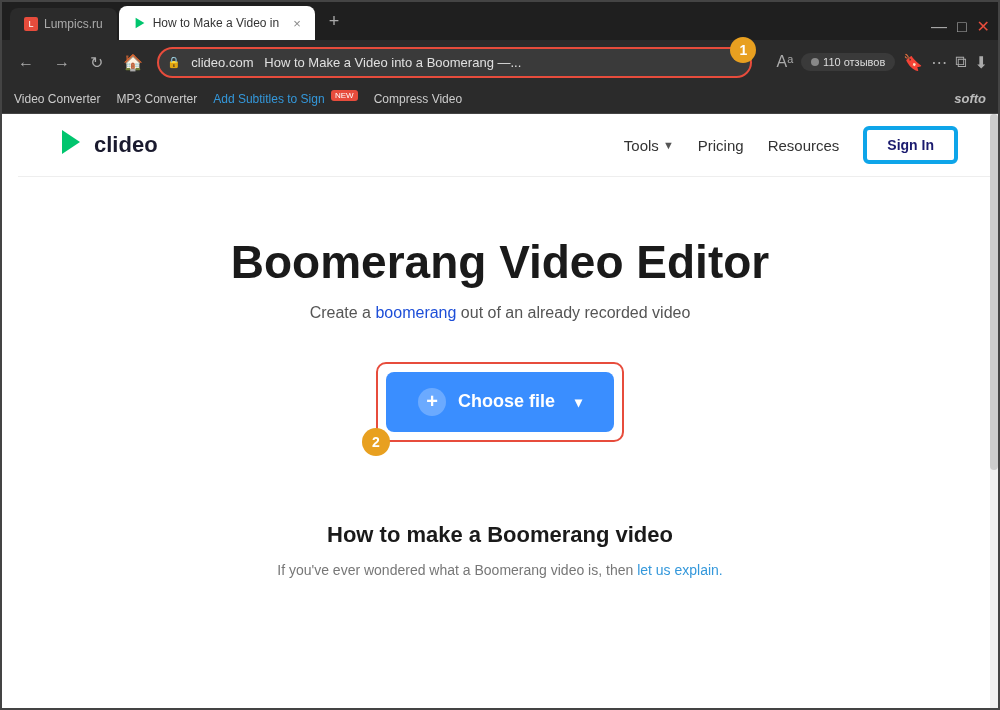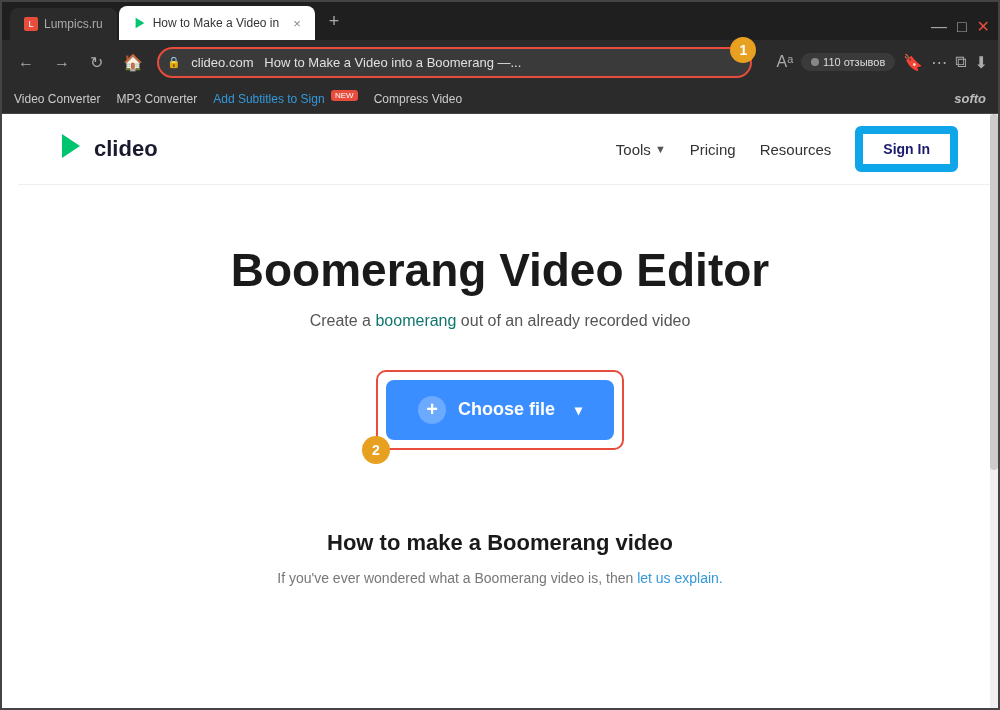--- a/index.html
+++ b/index.html
@@ -42,27 +42,27 @@
     
     .page-content { background: white; flex: 1; overflow-y: auto; position: relative; }
 
     
     .site-header { display: flex; align-items: center; padding: 12px 40px; border-bottom: 1px solid #eee; margin-left: 16px; }
     .logo { display: flex; align-items: center; gap: 8px; font-size: 22px; font-weight: 600; color: #1a1a2e; }
     .logo-icon svg { width: 28px; height: 28px; }
     .header-nav { margin-left: auto; display: flex; align-items: center; gap: 24px; }
     .nav-link { color: #333; font-size: 15px; text-decoration: none; cursor: pointer; display: flex; align-items: center; gap: 4px; }
     .nav-link-chevron { font-size: 11px; color: #555; }
-    .signin-btn { border: 8px solid #0ea5e9; color: #1a1a6e; background: none; border-radius: 6px; padding: 7px 20px; font-size: 14px; font-weight: 600; cursor: pointer; }
+    .signin-btn { border: 4px solid #0ea5e9; color: #1a1a6e; background: none; border-radius: 6px; padding: 7px 20px; font-size: 14px; font-weight: 600; cursor: pointer; }
 
     
     .hero { text-align: center; padding: 60px 40px 40px; }
     .hero-title { font-size: 46px; font-weight: 800; color: #1a1a1a; margin-bottom: 16px; line-height: 1.1; }
     .hero-subtitle { font-size: 16px; color: #555; margin-bottom: 40px; }
-    .hero-subtitle a { color: #0f766e; text-decoration: none; }
+    .hero-subtitle a { color: #1d4ed8; text-decoration: none; }
 
     
     .choose-file-wrapper { position: relative; display: inline-block; margin: 0 auto; }
     .choose-file-outline { border: 2px solid #e74c3c; border-radius: 10px; padding: 8px; display: inline-block; }
     .choose-file-btn { background: #3a8eff; color: white; border: none; border-radius: 8px; padding: 16px 32px; font-size: 18px; font-weight: 600; cursor: pointer; display: flex; align-items: center; gap: 12px; min-width: 200px; justify-content: center; }
     .choose-file-plus { background: rgba(255,255,255,0.25); border-radius: 50%; width: 28px; height: 28px; display: flex; align-items: center; justify-content: center; font-size: 20px; font-weight: bold; }
     .choose-file-chevron { font-size: 14px; margin-left: 8px; }
     .badge-2 { position: absolute; bottom: -14px; left: -14px; background: #e8a020; color: white; border-radius: 50%; width: 28px; height: 28px; display: flex; align-items: center; justify-content: center; font-weight: bold; font-size: 14px; z-index: 10; }
 
     

